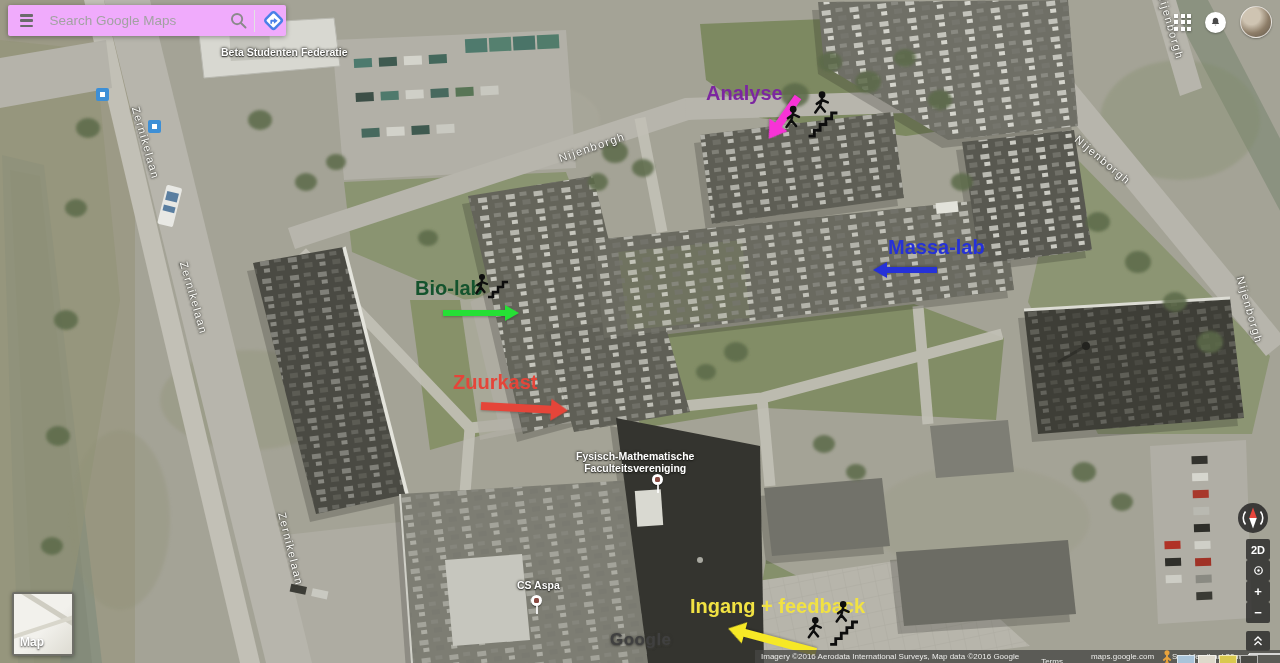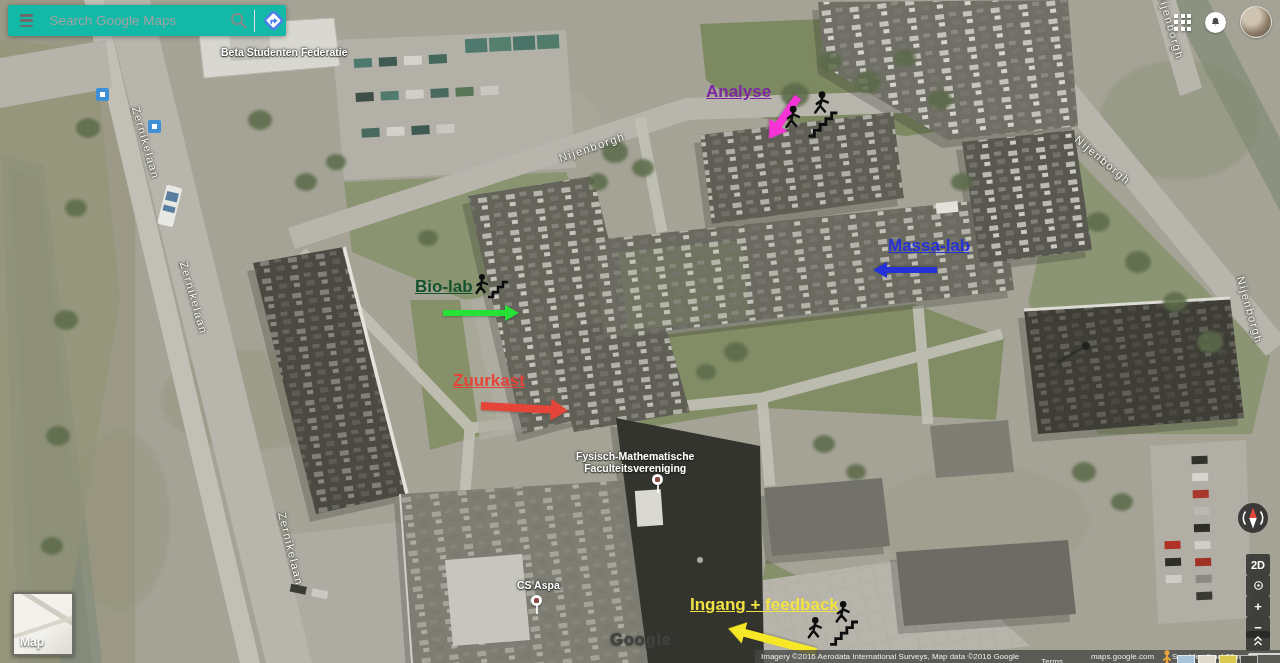--- a/index.html
+++ b/index.html
@@ -1,21 +1,21 @@
 <!DOCTYPE html>
 <html><head>
 <meta charset="utf-8">
 <style>
   html,body{margin:0;padding:0;}
   .stage{position:relative;width:1280px;height:663px;overflow:hidden;
          font-family:"Liberation Sans",sans-serif;background:#a3a294;cursor:default;}
   .stage svg.terrain{position:absolute;left:0;top:0;}
 
   
-  .searchcard{position:absolute;left:8px;top:5px;width:278px;height:31px;background:#14b8a6;
+  .searchcard{position:absolute;left:8px;top:5px;width:278px;height:31px;background:#f0abfc;
               border-radius:2px;box-shadow:0 1px 5px rgba(0,0,0,.35);display:flex;align-items:center;z-index:40;}
   .hamburger{width:18px;height:13px;margin:0 14px 0 12px;display:flex;flex-direction:column;justify-content:space-between;cursor:pointer;}
   .hamburger i{display:block;height:2.5px;background:#6b6b6b;border-radius:1px;}
   .searchcard input{flex:1;border:0;outline:0;font-size:13.5px;color:#333;background:transparent;
                     font-family:"Liberation Sans",sans-serif;}
   .searchcard input::placeholder{color:#a2a2a2;}
   .sdiv{width:1px;height:22px;background:#e2e2e2;margin:0 6px;}
   .iconbtn{display:flex;align-items:center;justify-content:center;cursor:pointer;}
 
   .topright{position:absolute;right:8px;top:6px;display:flex;align-items:center;gap:14px;z-index:40;}
@@ -29,41 +29,41 @@
   
   .street{position:absolute;color:#fdfdf9;font-size:11px;letter-spacing:1.6px;white-space:nowrap;
           text-shadow:0 0 2px rgba(75,75,70,.95),0 0 3px rgba(75,75,70,.85),0 1px 2px rgba(60,60,55,.8);
           transform-origin:center;z-index:10;}
   .poi{position:absolute;color:#fff;font-size:10.5px;font-weight:bold;text-align:center;line-height:12px;white-space:nowrap;
        text-shadow:0 0 2px rgba(45,45,40,.95),0 0 3px rgba(45,45,40,.9),0 1px 1px rgba(0,0,0,.6);z-index:11;cursor:pointer;}
   .marker{position:absolute;width:11px;height:11px;border-radius:50%;background:#fff;box-shadow:0 1px 1px rgba(0,0,0,.5);z-index:11;cursor:pointer;}
   .marker i{position:absolute;left:3px;top:3px;width:5px;height:5px;border-radius:1.5px;background:#8a4a42;}
   .marker em{position:absolute;left:5px;top:11px;width:1.5px;height:8px;background:rgba(255,255,255,.85);}
 
-  .ann-label{position:absolute;font-weight:bold;font-size:17px;white-space:nowrap;z-index:12;text-decoration:underline;}
+  .ann-label{position:absolute;font-weight:bold;font-size:20px;white-space:nowrap;z-index:12;}
   .arrow{position:absolute;display:flex;align-items:center;transform-origin:0 50%;z-index:12;filter:drop-shadow(0 1px 1px rgba(0,0,0,.25));}
   .arrow .shaft{height:6px;background:currentColor;}
   .arrow .head{width:0;height:0;border-top:8px solid transparent;border-bottom:8px solid transparent;border-left:14px solid currentColor;}
   .arrow.thick .shaft{height:8px;}
   .arrow.thick .head{border-top-width:11px;border-bottom-width:11px;border-left-width:17px;}
   .stairsicon{position:absolute;z-index:12;}
 
   .gwatermark{position:absolute;left:610px;top:630px;color:#404040;font-size:17px;font-weight:bold;letter-spacing:.5px;
               text-shadow:0 1px 2px rgba(60,60,55,.8),0 0 3px rgba(60,60,55,.6);z-index:15;}
 
   
   .mapthumb{position:absolute;left:12px;top:592px;width:58px;height:60px;border:2px solid #6f6f68;border-radius:2px;
             background:linear-gradient(135deg,#f2f1ec 0 55%,#dddbd2 100%);box-shadow:0 1px 4px rgba(0,0,0,.4);
             overflow:hidden;cursor:pointer;z-index:30;}
   .mapthumb .r1{position:absolute;left:-8px;top:10px;width:80px;height:5px;background:#cfcdc2;transform:rotate(32deg);}
   .mapthumb .r2{position:absolute;left:-10px;top:30px;width:85px;height:4px;background:#d8d6cb;transform:rotate(-18deg);}
   .mapthumb span{position:absolute;left:6px;bottom:5px;color:#fff;font-size:12px;font-weight:bold;
                  text-shadow:0 1px 2px rgba(0,0,0,.8);}
   .compass{position:absolute;left:1237px;top:502px;width:32px;height:32px;cursor:pointer;z-index:30;}
-  .ctlcol{position:absolute;left:1246px;top:554px;display:flex;flex-direction:column;gap:0;z-index:30;}
+  .ctlcol{position:absolute;left:1246px;top:539px;display:flex;flex-direction:column;gap:0;z-index:30;}
   .ctl{width:24px;height:21px;background:rgba(34,34,34,.78);color:#fff;border-radius:2px;display:flex;
        align-items:center;justify-content:center;font-size:13px;font-weight:bold;cursor:pointer;user-select:none;}
   .ctl.small{font-size:11px;}
   .expand{position:absolute;left:1246px;top:631px;width:24px;height:20px;background:rgba(34,34,34,.78);border-radius:2px;
           display:flex;align-items:center;justify-content:center;cursor:pointer;z-index:30;}
 
   
   .footbar{position:absolute;left:755px;top:650px;width:525px;height:13px;background:rgba(70,70,68,.78);
            display:flex;align-items:center;color:#ececea;font-size:8px;white-space:nowrap;z-index:35;}
   .footbar .attr{margin-left:6px;}

